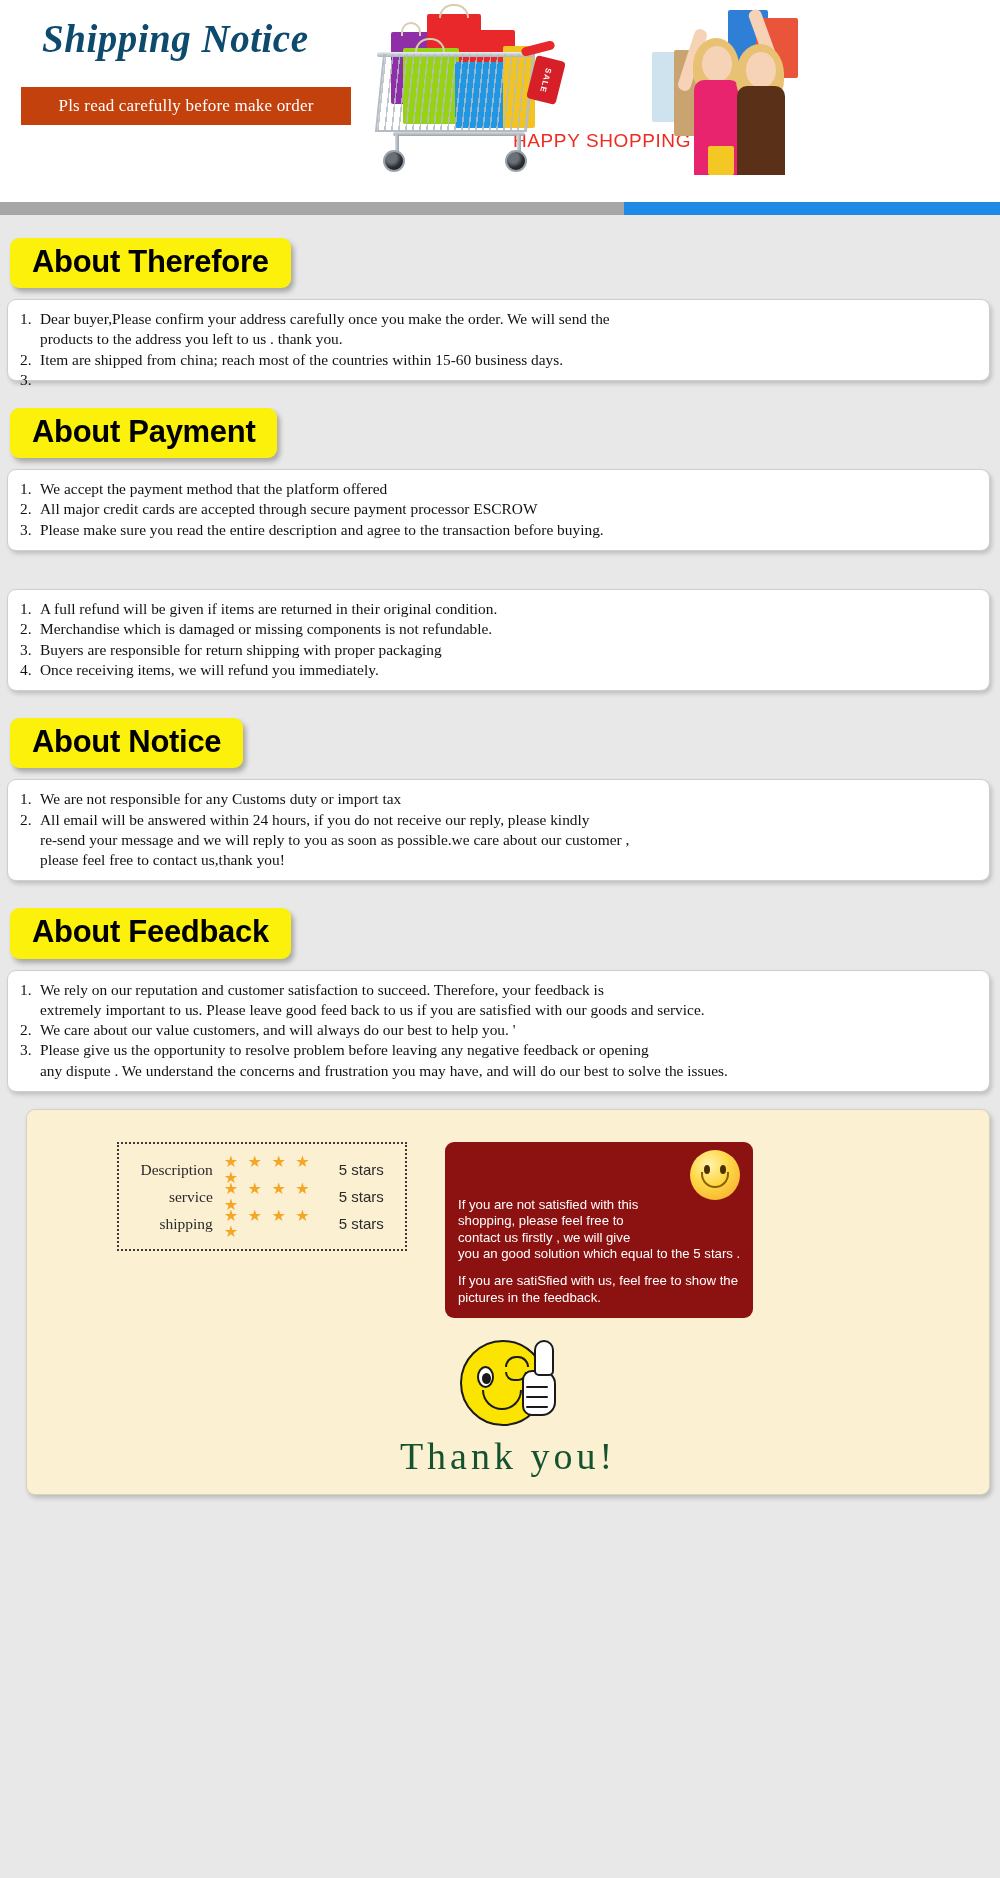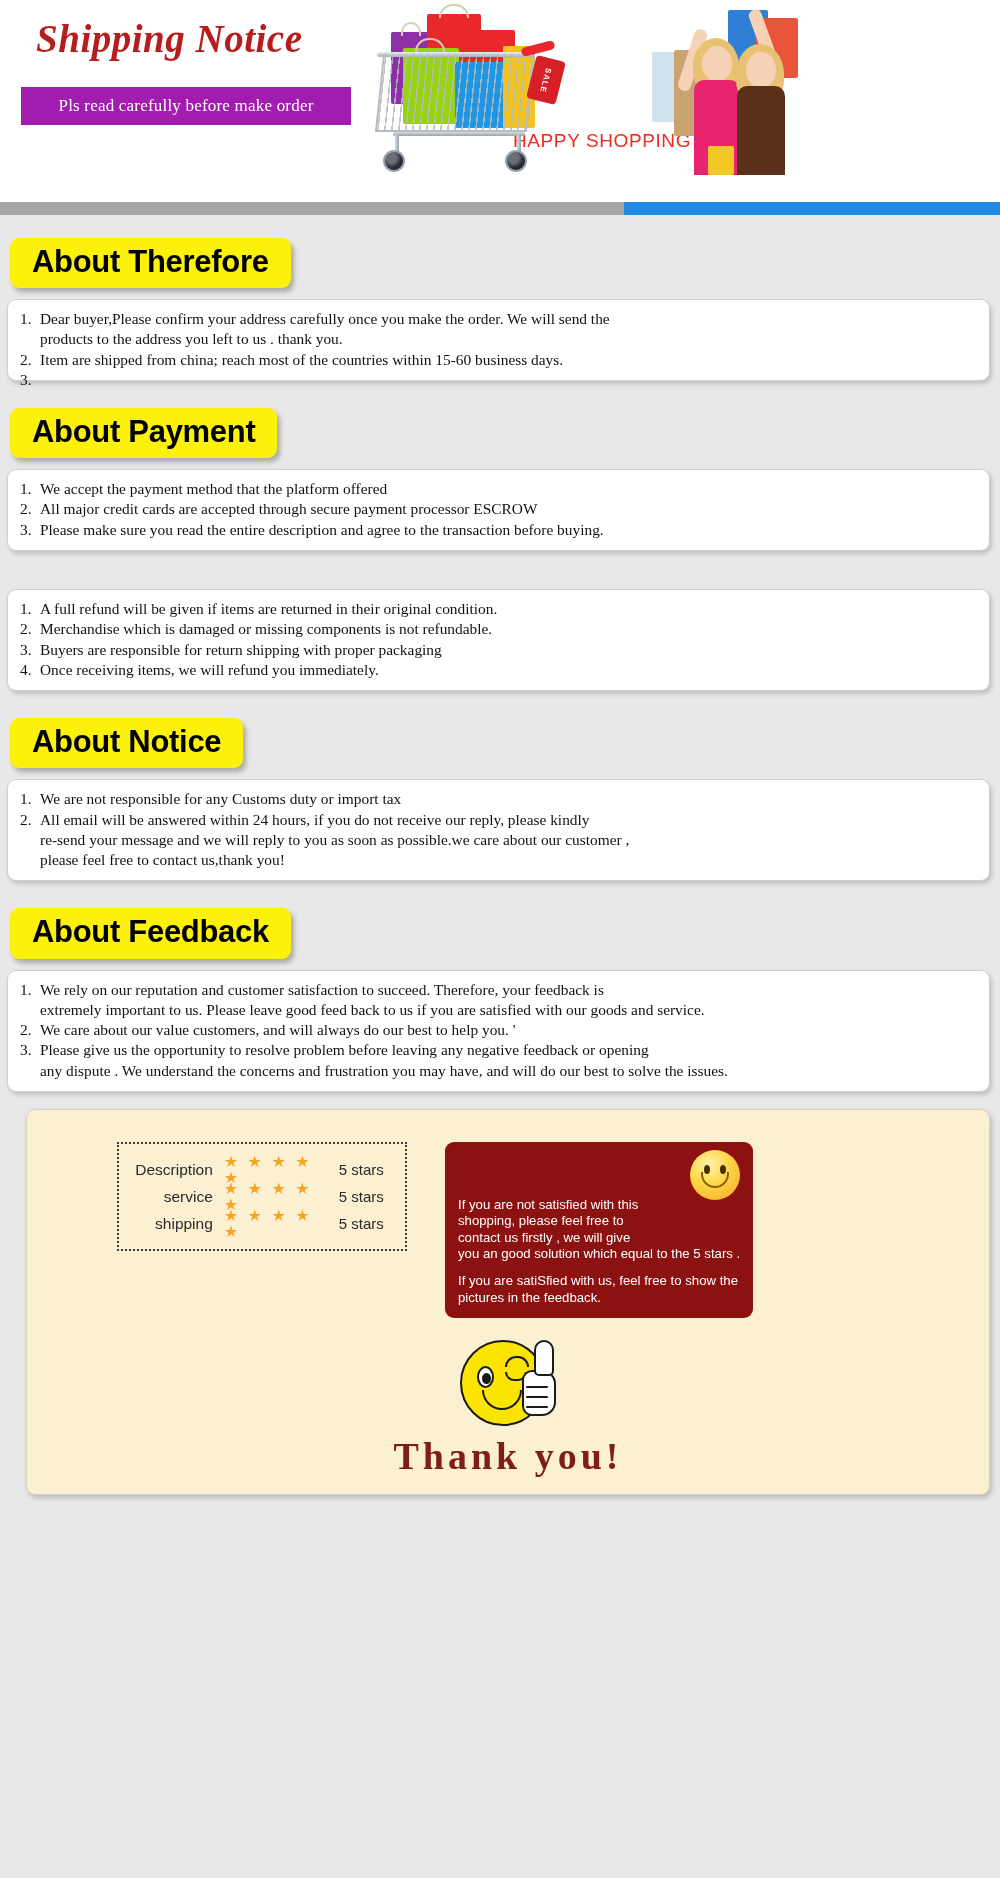--- a/index.html
+++ b/index.html
@@ -17,37 +17,37 @@
   .banner {
     position: relative;
     width: 1000px;
     height: 202px;
     background: #ffffff;
     overflow: hidden;
   }
 
   .banner-title {
     position: absolute;
-    left: 36px;
+    left: 42px;
     top: 16px;
     font-family: "Liberation Serif", serif;
     font-style: italic;
     font-weight: bold;
     font-size: 39px;
-    color: #b91c1c;
+    color: #0c4a6e;
     letter-spacing: 0.5px;
   }
 
   .banner-subtitle-bar {
     position: absolute;
     left: 21px;
     top: 87px;
     width: 330px;
     height: 38px;
-    background: #a21caf;
+    background: #c2410c;
   }
   .banner-subtitle-bar span {
     display: block;
     font-family: "Liberation Serif", serif;
     font-size: 17px;
     color: #ffffff;
     text-align: center;
     line-height: 38px;
     letter-spacing: 0.2px;
   }
@@ -229,21 +229,21 @@
     border: 2px dotted #3b3b3b;
     padding: 12px 18px 12px 14px;
     width: 290px;
   }
   .rating-row {
     display: flex; align-items: center; justify-content: flex-end;
     gap: 11px;
     height: 27px;
   }
   .rating-label {
-    font-family: Liberation Sans, sans-serif;
+    font-family: Liberation Serif, serif;
     font-size: 15.5px;
     color: #2a2a2a;
     text-align: right;
     width: 86px;
   }
   .rating-stars { letter-spacing: 2.5px; font-size: 16px; color: #f5a623; line-height: 1; }
   .rating-value {
     font-family: "Liberation Sans", sans-serif;
     font-size: 15px; color: #2a2a2a; width: 52px;
   }
@@ -334,23 +334,23 @@
     width: 20px; height: 36px;
     background: #fff; border: 2.5px solid #1a1a1a;
     border-radius: 12px 12px 6px 6px;
   }
   .thumb-line {
     position: absolute; background: #1a1a1a; height: 2px; border-radius: 2px;
   }
 
   .thank-you-text {
     font-family: "Liberation Serif", serif;
-    font-weight: bold;
+    font-weight: normal;
     font-size: 38px;
-    color: #7f1d1d;
+    color: #14532d;
     letter-spacing: 4px;
     margin-top: 4px;
   }
 </style>
 </head>
 <body>
 
 <div class="banner">
 
   <div class="banner-title">Shipping Notice</div>

